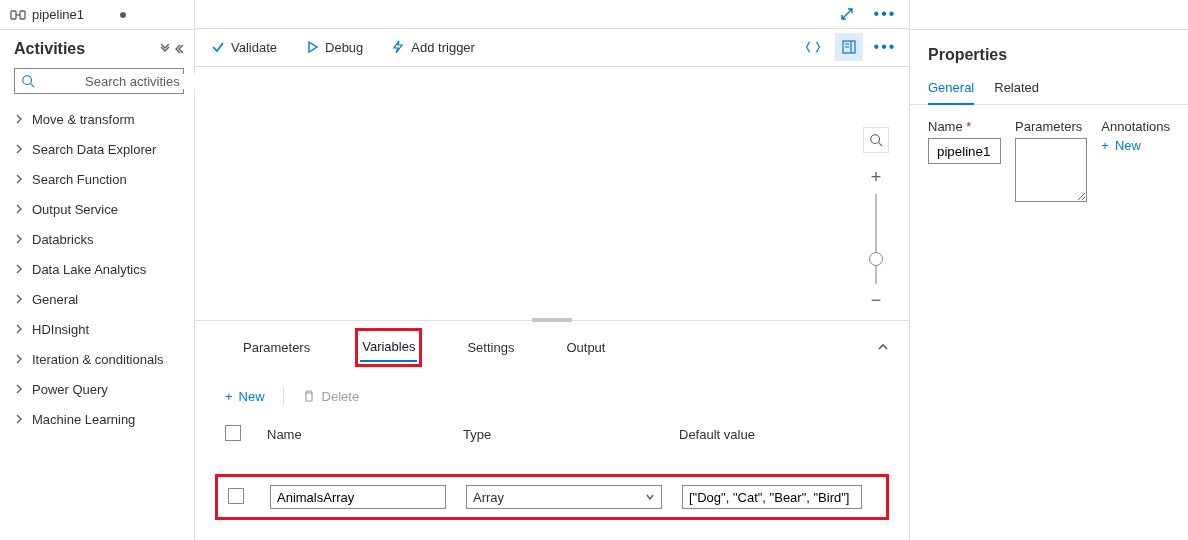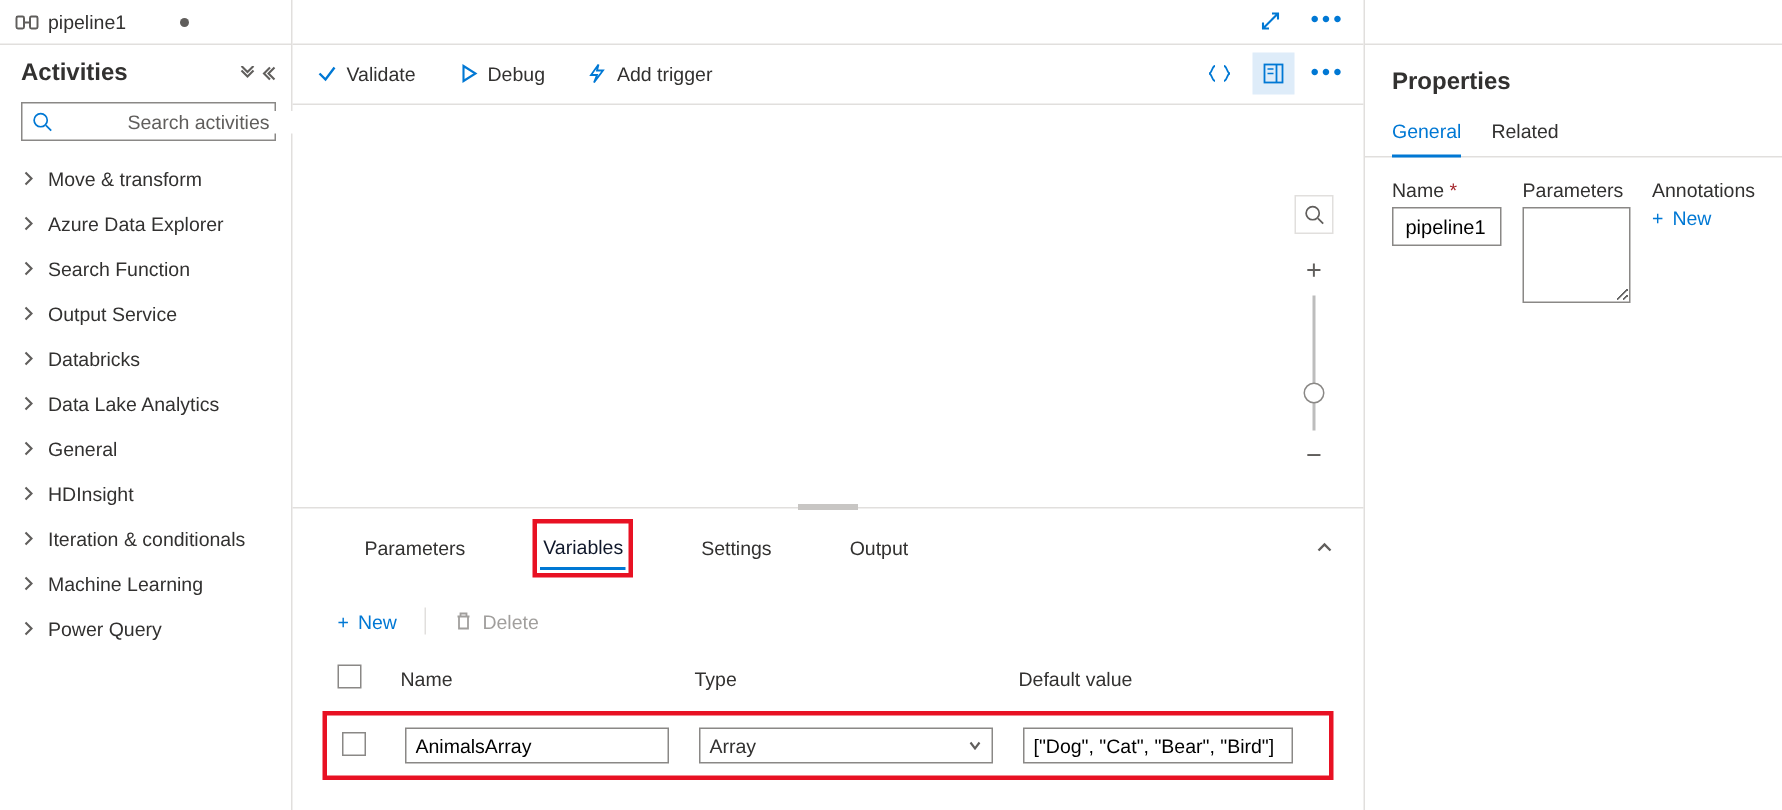--- a/index.html
+++ b/index.html
@@ -53,21 +53,21 @@
 .bp-collapse { margin-left:auto; color:#605e5c; cursor:pointer; }
 .bp-actions { display:flex; gap:18px; padding: 18px 0 14px 10px; align-items:center; }
 .bp-action { display:flex; align-items:center; gap:6px; color:#0078d4; cursor:pointer; }
 .bp-action.disabled { color:#a19f9d; cursor:default; }
 .bp-divider { width:1px; height:18px; background:#e1dfdd; }
 .bp-table-head { display:flex; padding:6px 10px; gap:20px; color:#323130; font-weight:400; align-items:center; }
 .bp-col-check { width:22px; }
 .bp-col-name { width:176px; }
 .bp-col-type { width:196px; }
 .bp-col-def { width:200px; }
-.bp-row-box { border:3px solid #e81123; padding:8px 10px; display:flex; gap:20px; align-items:center; margin-top:6px; }
+.bp-row-box { border:3px solid #e81123; padding:8px 10px; display:flex; gap:20px; align-items:center; margin-top:24px; }
 .bp-input { height:24px; border:1px solid #8a8886; padding:0 6px; font-size:13px; outline:none; }
 .bp-input.name { width:176px; }
 .bp-input.type-wrap { width:196px; display:flex; align-items:center; justify-content:space-between; padding-right:6px; }
 .bp-input.def { width:180px; }
 .checkbox { width:16px; height:16px; border:1px solid #8a8886; background:#fff; display:inline-block; }
 
 
 .props-head { padding:16px 18px 10px 18px; font-size:16px; font-weight:600; }
 .props-tabs { display:flex; gap:20px; padding:0 18px; border-bottom:1px solid #e1dfdd; }
 .props-tab { padding:6px 0 8px 0; cursor:pointer; }
@@ -140,21 +140,21 @@
           </svg>
         </span>
         <span>Move &amp; transform</span>
       </div>
     <div class="activities-item">
         <span class="chev">
           <svg width="10" height="10" viewBox="0 0 10 10">
             <path d="M3 1 L7 5 L3 9" fill="none" stroke="#605e5c" stroke-width="1.4"></path>
           </svg>
         </span>
-        <span>Azure Data Explorer</span>
+        <span>Search Data Explorer</span>
       </div>
     <div class="activities-item">
         <span class="chev">
           <svg width="10" height="10" viewBox="0 0 10 10">
             <path d="M3 1 L7 5 L3 9" fill="none" stroke="#605e5c" stroke-width="1.4"></path>
           </svg>
         </span>
         <span>Search Function</span>
       </div>
     <div class="activities-item">
@@ -204,29 +204,29 @@
           </svg>
         </span>
         <span>Iteration &amp; conditionals</span>
       </div>
     <div class="activities-item">
         <span class="chev">
           <svg width="10" height="10" viewBox="0 0 10 10">
             <path d="M3 1 L7 5 L3 9" fill="none" stroke="#605e5c" stroke-width="1.4"></path>
           </svg>
         </span>
+        <span>Power Query</span>
+      </div>
+    <div class="activities-item">
+        <span class="chev">
+          <svg width="10" height="10" viewBox="0 0 10 10">
+            <path d="M3 1 L7 5 L3 9" fill="none" stroke="#605e5c" stroke-width="1.4"></path>
+          </svg>
+        </span>
         <span>Machine Learning</span>
-      </div>
-    <div class="activities-item">
-        <span class="chev">
-          <svg width="10" height="10" viewBox="0 0 10 10">
-            <path d="M3 1 L7 5 L3 9" fill="none" stroke="#605e5c" stroke-width="1.4"></path>
-          </svg>
-        </span>
-        <span>Power Query</span>
       </div>
   </div>
 </div>
 
 <div class="col-main">
   <div class="header-strip" style="justify-content:flex-end;">
     <div class="header-right">
       <span class="tb-icon-btn">
           <svg width="14" height="14" viewBox="0 0 14 14">
             <path d="M2 12 L12 2 M8 2 H12 V6 M6 12 H2 V8" fill="none" stroke="#0078d4" stroke-width="1.4"></path>

